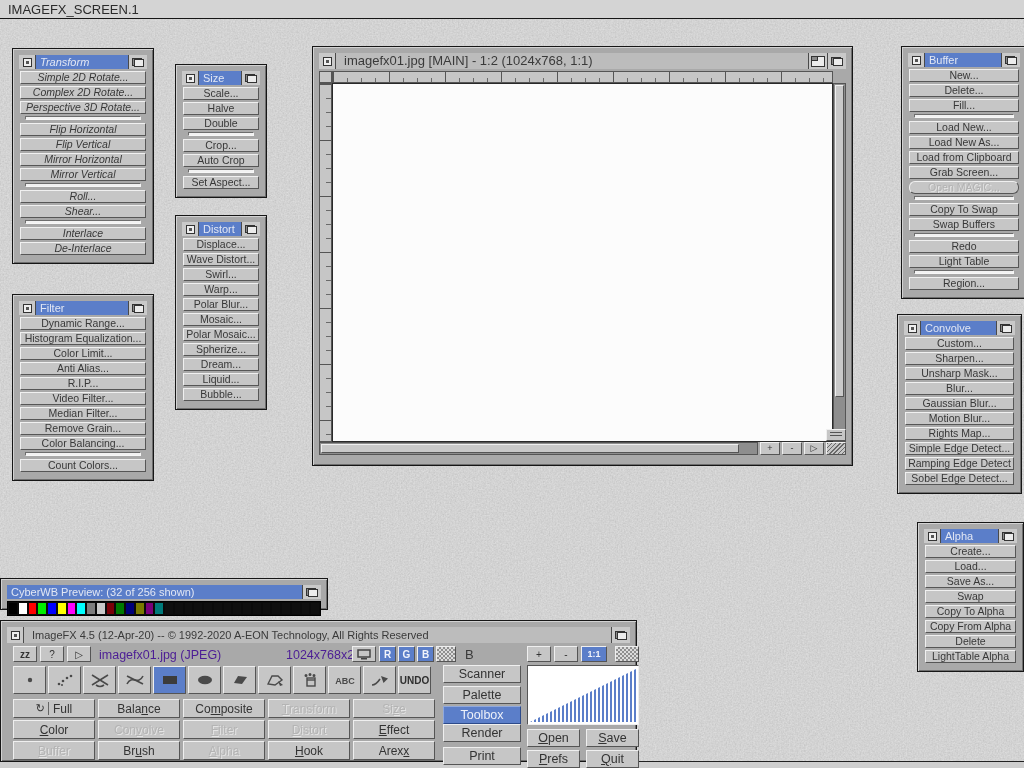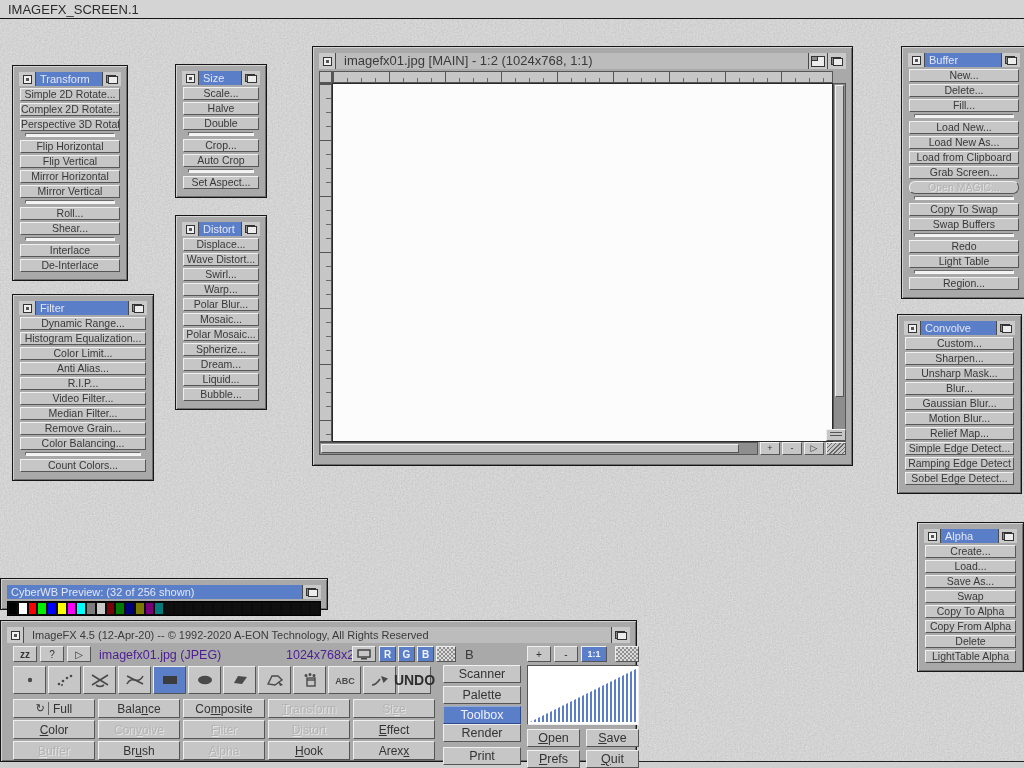--- a/index.html
+++ b/index.html
@@ -96,21 +96,21 @@
   .ghost-text{position:absolute;font-size:12.5px;color:#4c1d95;white-space:nowrap;}
   .plain-text{position:absolute;font-size:13px;color:#3a3a3a;}
   .checker{background-image:
       linear-gradient(45deg,#8f8f8f 25%,transparent 25%,transparent 75%,#8f8f8f 75%),
       linear-gradient(45deg,#8f8f8f 25%,#dcdcdc 25%,#dcdcdc 75%,#8f8f8f 75%);
     background-size:4px 4px;background-position:0 0,2px 2px;}
   .tool-btn{position:absolute;width:33px;height:28px;background:#c6c6c6;border:1px solid;border-color:#efefef #555 #555 #efefef;
     box-sizing:border-box;display:flex;align-items:center;justify-content:center;}
   .tool-btn.active{background:#5b7ec9;}
   .tool-btn svg{display:block;}
-  .undo-label{font-size:14px;font-weight:bold;color:#2e2e2e;letter-spacing:0px;}
+  .undo-label{font-size:10px;font-weight:bold;color:#2e2e2e;letter-spacing:0px;}
   .grid-btn{position:absolute;width:82px;height:19px;background:#c6c6c6;border:1px solid;border-color:#efefef #555 #555 #efefef;
     box-sizing:border-box;font-size:12px;color:#333;display:flex;align-items:center;justify-content:center;white-space:nowrap;}
   .grid-btn.disabled{color:#b4b4b4;text-shadow:1px 1px 0 #e4e4e4;}
   .grid-btn .cyc{font-family:"DejaVu Sans",sans-serif;font-size:11px;padding-right:3px;margin-right:4px;border-right:1px solid #666;}
   .side-btn{position:absolute;left:436px;width:78px;height:18px;background:#c6c6c6;border:1px solid;border-color:#efefef #555 #555 #efefef;
     box-sizing:border-box;font-size:12.5px;color:#333;display:flex;align-items:center;justify-content:center;}
   .side-btn.active{background:#5b7ec9;color:#eef1fa;border-color:#8fa8dd #2c4a8a #2c4a8a #8fa8dd;}
   .act-btn{position:absolute;width:53px;height:18px;background:#c6c6c6;border:1px solid;border-color:#efefef #555 #555 #efefef;
     box-sizing:border-box;font-size:12.5px;color:#333;display:flex;align-items:center;justify-content:center;}
   .logo-box{position:absolute;left:520px;top:36px;width:112px;height:60px;background:#ffffff;border:1px solid;border-color:#555 #efefef #efefef #555;box-sizing:border-box;}
@@ -133,21 +133,21 @@
     </feComponentTransfer>
   </filter>
   <rect width="1024" height="768" filter="url(#stucco)"></rect>
 </svg>
 
 <div class="screen-bar">
   <span>IMAGEFX_SCREEN.1</span>
 </div>
 
 <div id="panels-root">
-    <div class="window" style="left: 12px; top: 65px; width: 116px;">
+    <div class="window" style="left: 12px; top: 48px; width: 142px; font-style: italic;">
       <div class="titlebar blue">
         <div class="gad gad-close" style="height:14px">
           <div class="sq"></div>
         </div>
     <div class="t-text">Transform</div>
     <div class="gad gad-right" style="height:14px">
           <div class="icon-depth">
             <div class="b"></div>
             <div class="f"></div>
           </div>
@@ -283,21 +283,21 @@
             <div class="f"></div>
           </div>
         </div>
       </div>
       <div class="p-btn">Custom...</div>
       <div class="p-btn">Sharpen...</div>
       <div class="p-btn">Unsharp Mask...</div>
       <div class="p-btn">Blur...</div>
       <div class="p-btn">Gaussian Blur...</div>
       <div class="p-btn">Motion Blur...</div>
-      <div class="p-btn">Relief Map...</div>
+      <div class="p-btn">Rights Map...</div>
       <div class="p-btn">Simple Edge Detect...</div>
       <div class="p-btn">Ramping Edge Detect</div>
       <div class="p-btn">Sobel Edge Detect...</div>
     </div>
     <div class="window" style="left: 917px; top: 522px; width: 107px;">
       <div class="titlebar blue">
         <div class="gad gad-close" style="height:14px">
           <div class="sq"></div>
         </div>
     <div class="t-text">Alpha</div>

